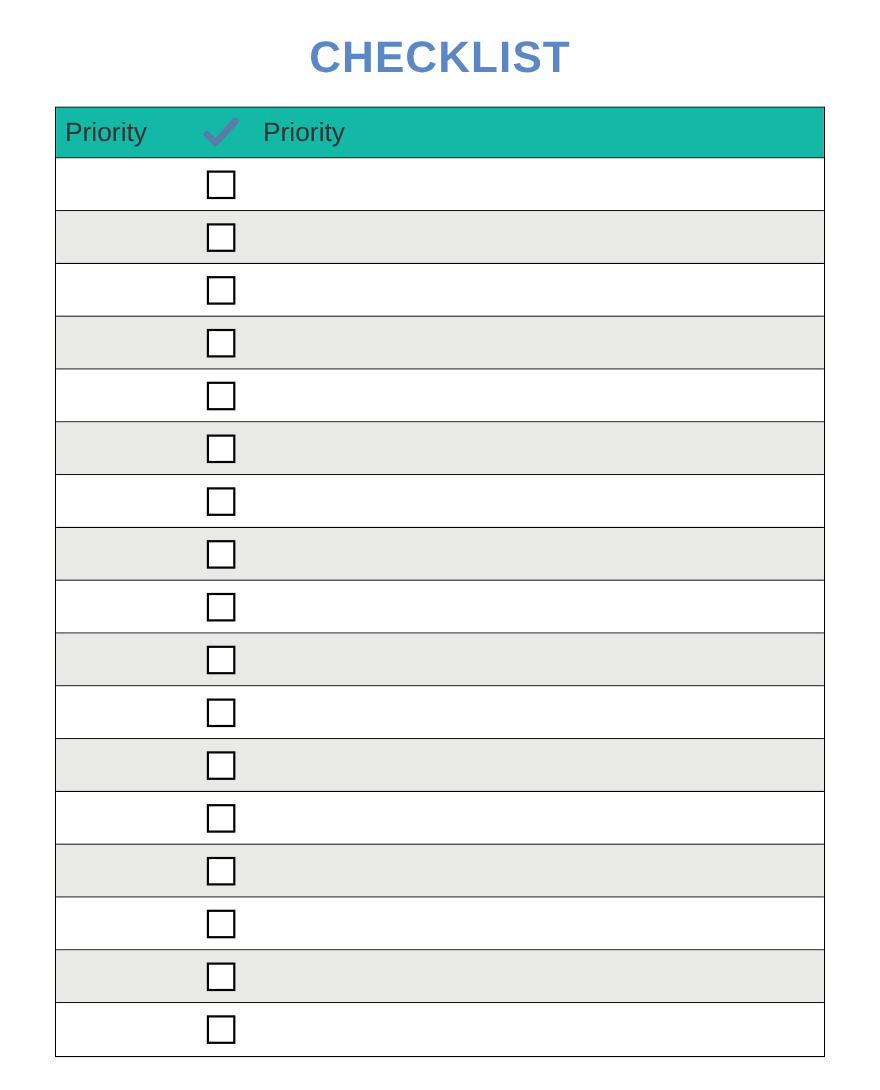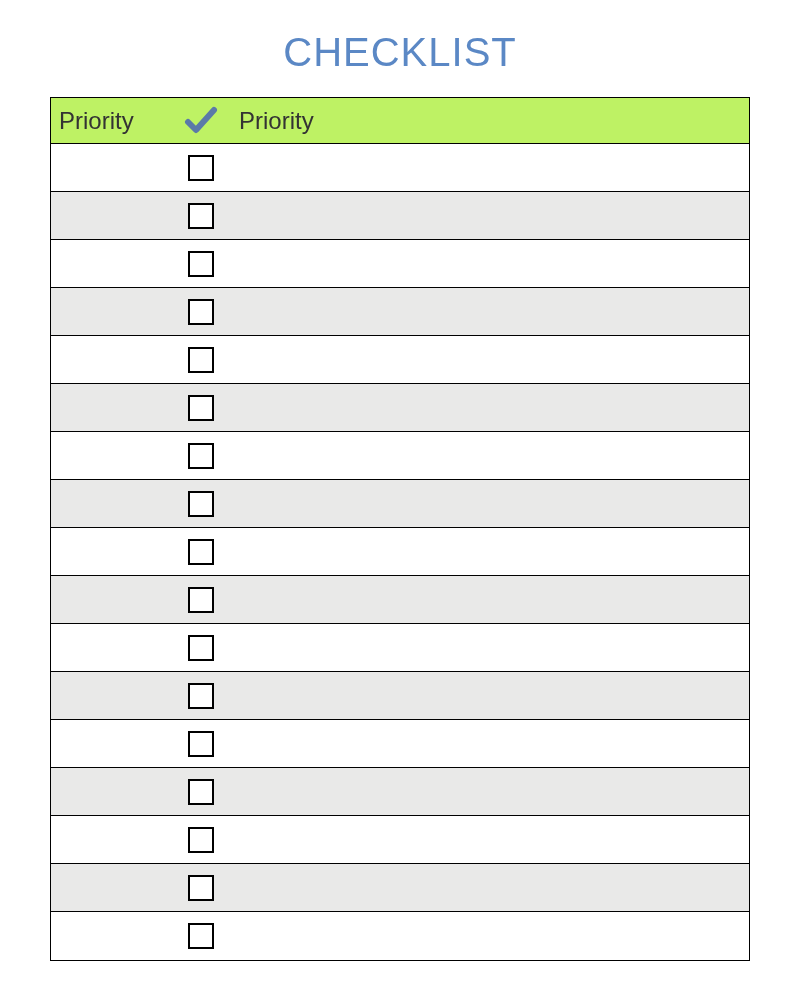--- a/index.html
+++ b/index.html
@@ -10,32 +10,32 @@
     body {
       font-family: Arial, Helvetica, sans-serif;
       background: #ffffff;
       width: 800px;
       height: 991px;
       padding: 30px 50px;
     }
     .title {
       color: #5b88c5;
       font-size: 40px;
-      font-weight: normal;
+      font-weight: bold;
       text-align: center;
       letter-spacing: 1px;
       margin-bottom: 22px;
     }
     .checklist-table {
       border: 1px solid #000;
       width: 100%;
     }
     .header-row {
       display: flex;
-      background: #bef264;
+      background: #14b8a6;
       border-bottom: 1px solid #000;
       height: 46px;
       align-items: center;
     }
     .col-priority {
       width: 120px;
       padding-left: 8px;
       font-size: 24px;
       color: #333;
     }

